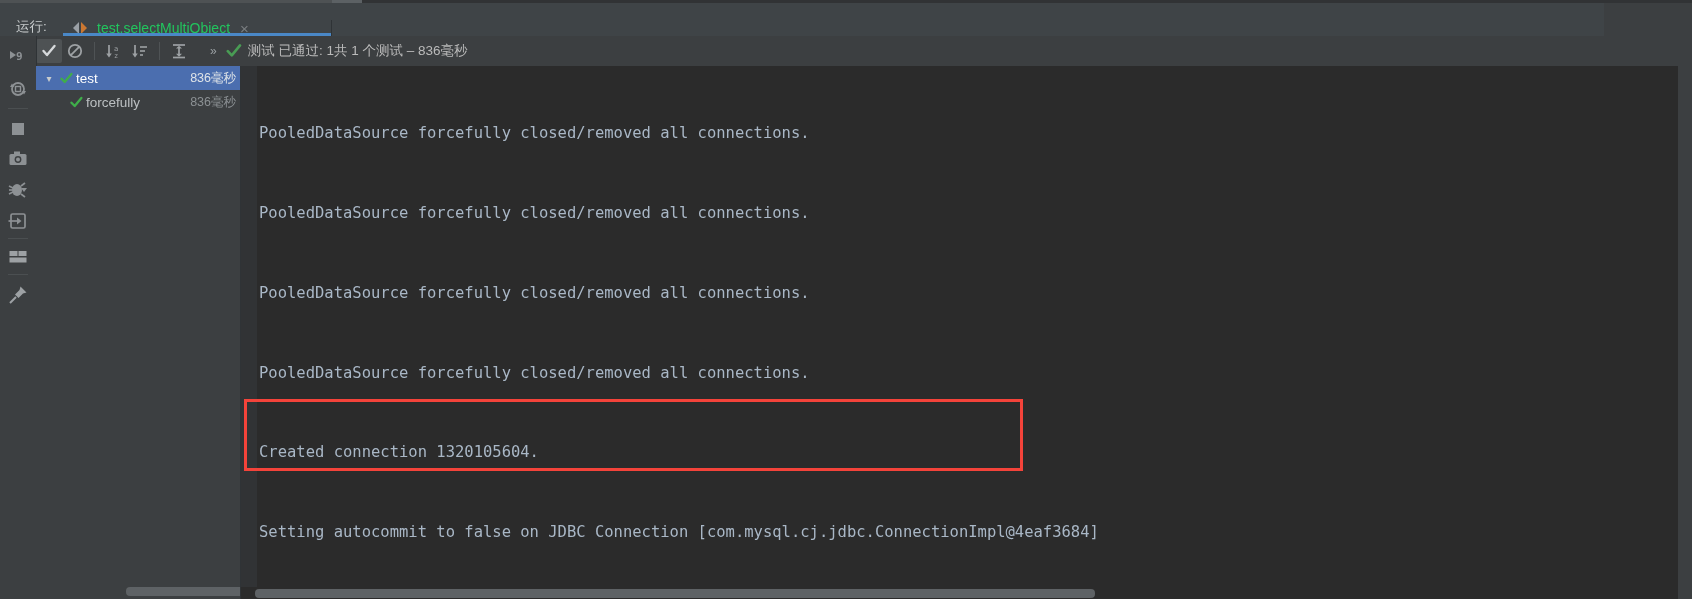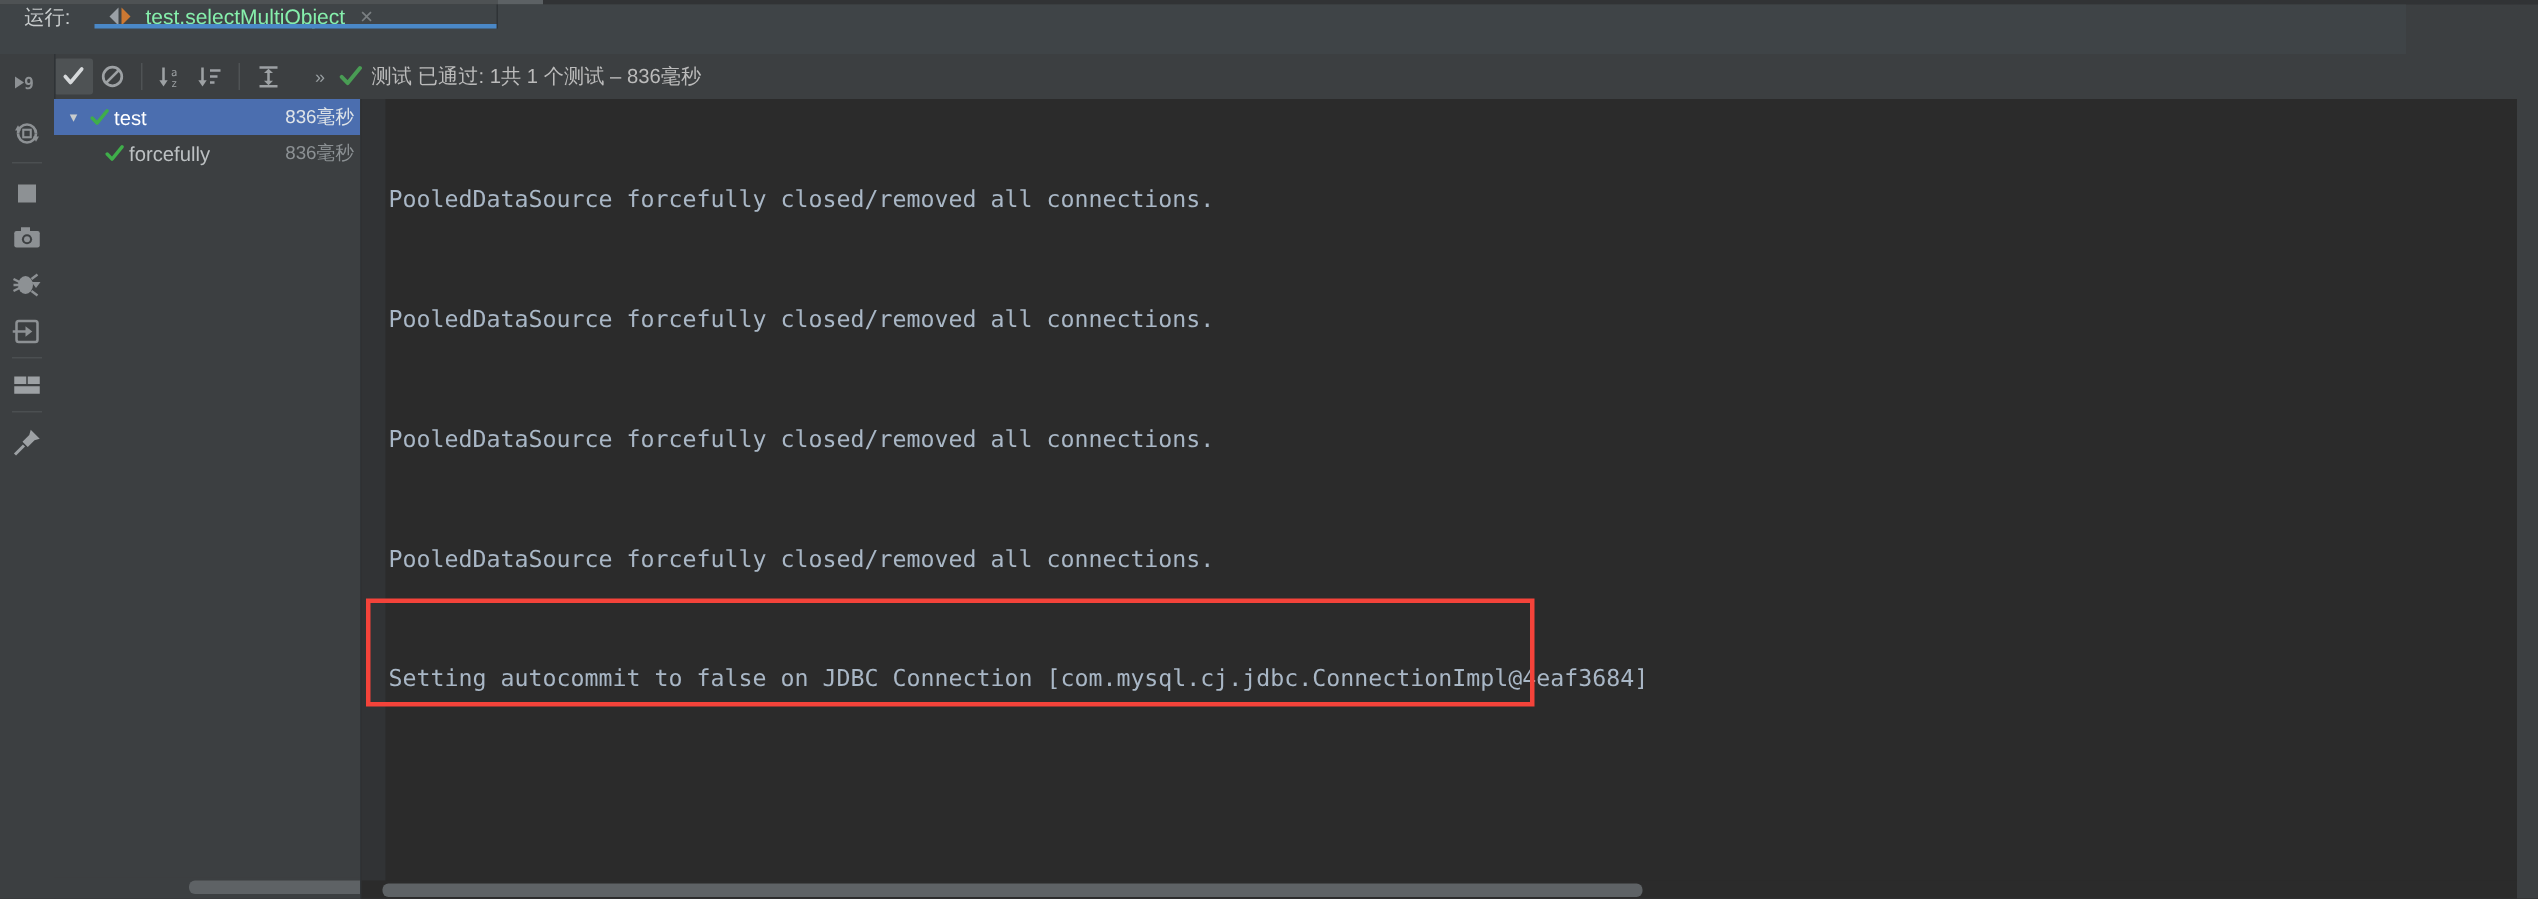--- a/index.html
+++ b/index.html
@@ -35,21 +35,21 @@
     background: #5c6164;
   }
 
   
   .runbar {
     position: absolute;
     left: 0; top: 3px;
     width: 1604px; height: 33px;
     background: #3f4447;
     display: flex;
-    align-items: flex-start;
+    align-items: flex-end;
   }
   .runbar-cell {
     border-right: 1px solid #2f3336;
     box-sizing: border-box;
     position: relative;
   }
   .run-label-cell {
     width: 63px;
     display: flex;
     align-items: center;
@@ -94,21 +94,21 @@
     border-bottom: 6px solid transparent;
     border-right: 6px solid #9aa0a6;
   }
   .runcfg-icon .rt {
     position: absolute; left: 8px; top: 1px;
     width: 0; height: 0;
     border-top: 6px solid transparent;
     border-bottom: 6px solid transparent;
     border-left: 6px solid #cc7832;
   }
-  .tab-title { color: #86efac; font-size: 14px; }
+  .tab-title { color: #22c55e; font-size: 14px; }
   .tab-close {
     color: #7a7f82;
     font-size: 15px;
     line-height: 1;
     padding: 0 2px;
   }
 
   
   .leftrail {
     position: absolute;
@@ -481,20 +481,21 @@
 </div>
 
 <div class="console-wrap">
   <div class="console-gutter"></div>
 
   <div class="console-lines">
     <div class="line">PooledDataSource forcefully closed/removed all connections.</div>
     <div class="line">PooledDataSource forcefully closed/removed all connections.</div>
     <div class="line">PooledDataSource forcefully closed/removed all connections.</div>
     <div class="line">PooledDataSource forcefully closed/removed all connections.</div>
+    <div class="line">Created connection 1320105604.</div>
     <div class="line">Setting autocommit to false on JDBC Connection [com.mysql.cj.jdbc.ConnectionImpl@4eaf3684]</div>
     
     
     
     
     
     
     
     
     

